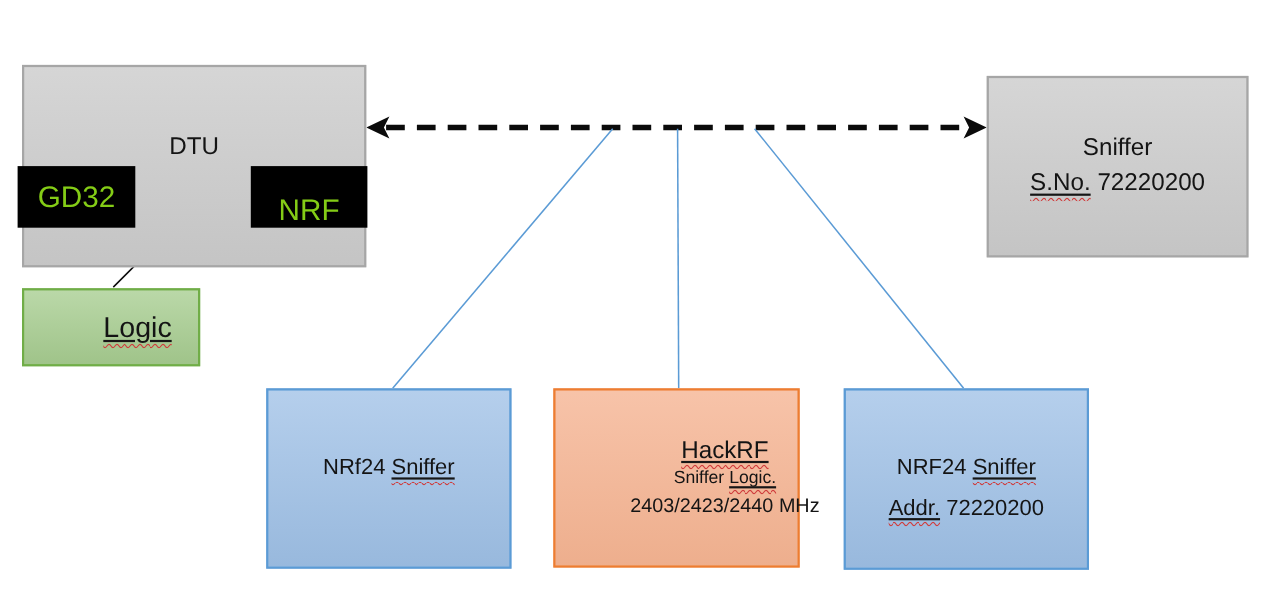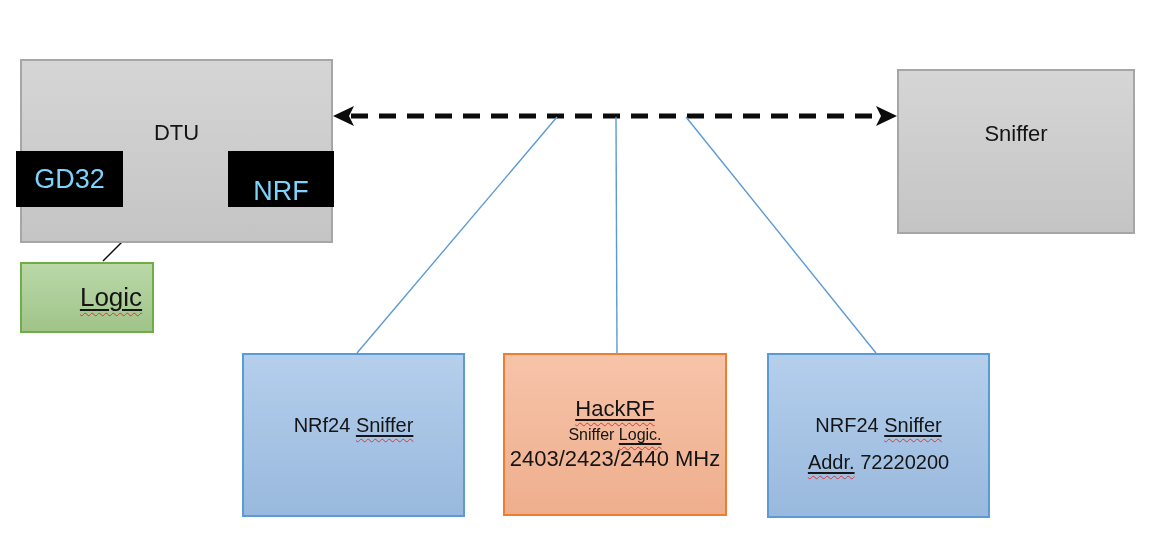--- a/index.html
+++ b/index.html
@@ -35,41 +35,41 @@
   }
   .greenbox {
     background-color: var(--green-fill,#AFD29A);
     background-image: linear-gradient(180deg,
       color-mix(in srgb, var(--green-fill,#AFD29A) 86%, white),
       color-mix(in srgb, var(--green-fill,#AFD29A) 88%, #2f5a12));
     border:2px solid var(--green-border,#70AD47);
     display:flex; align-items:center; justify-content:center;
   }
   .blackbox {
-    background: var(--black-fill,#000000); color:#7dd3fc;
+    background: var(--black-fill,#000000); color:#84cc16;
     display:flex; align-items:center; justify-content:center;
     font-size:27px;
   }
 
   .dtu-box      { left:20px;  top:23px;  width:313px; height:184px; }
   .inverter-box { left:897px; top:33px;  width:238px; height:165px; }
   .gd32-box     { left:16px;  top:151px; width:107px; height:56px; }
   .nrf-box      { left:228px; top:151px; width:106px; height:56px;align-items:flex-end; }
-  .logic-box    { left:20px;  top:262px; width:134px; height:71px; font-size:26px;padding-left:48px; }
+  .logic-box    { left:20px;  top:262px; width:162px; height:71px; font-size:26px;padding-left:48px; }
   .snifferL-box { left:242px; top:353px; width:223px; height:164px; }
   .hackrf-box   { left:503px; top:353px; width:224px; height:163px; }
   .snifferR-box { left:767px; top:353px; width:223px; height:165px; }
 
   .dtu-text      { position:absolute; left:0; top:56px; width:100%; font-size:22px; line-height:32px; }
   .inverter-text { position:absolute; left:0; top:47px; width:100%; font-size:22px; line-height:32px; }
   .sniffer-text  { position:absolute; left:0; top:52px; width:100%; font-size:20px; line-height:37px; }
-  .hackrf-text   { position:absolute; left:0; top:39px; width:100%; }
+  .hackrf-text   { position:absolute; left:0; top:39px; width:100%;padding-left:44px; }
   .hackrf-line1  { font-size:22px; line-height:30px; }
   .hackrf-line2  { font-size:16px; line-height:22px; }
-  .hackrf-line3  { font-size:22px; line-height:26px; }
+  .hackrf-line3  { font-size:18px; line-height:26px; }
 
   
   .uu {
     text-decoration: underline;
     text-decoration-color: #161616;
     text-decoration-thickness: 1.5px;
     text-underline-offset: 3px;
   }
   .uu > span {
     text-decoration: underline wavy var(--squiggle-red,#D03C3C);
@@ -112,20 +112,21 @@
     <span>NRF</span>
   </div>
 
   <div class="shape greenbox logic-box">
     <span class="uu"><span>Logic</span></span>
   </div>
 
   <div class="shape graybox inverter-box">
     <div class="inverter-text">
       <div>Sniffer</div>
+      <div><span class="uu"><span>S.No.</span></span> <span>72220200</span></div>
     </div>
   </div>
 
   <div class="shape bluebox snifferL-box">
     <div class="sniffer-text">
       <div><span>NRf24</span> <span class="uu"><span>Sniffer</span></span></div>
     </div>
   </div>
 
   <div class="shape orangebox hackrf-box">

